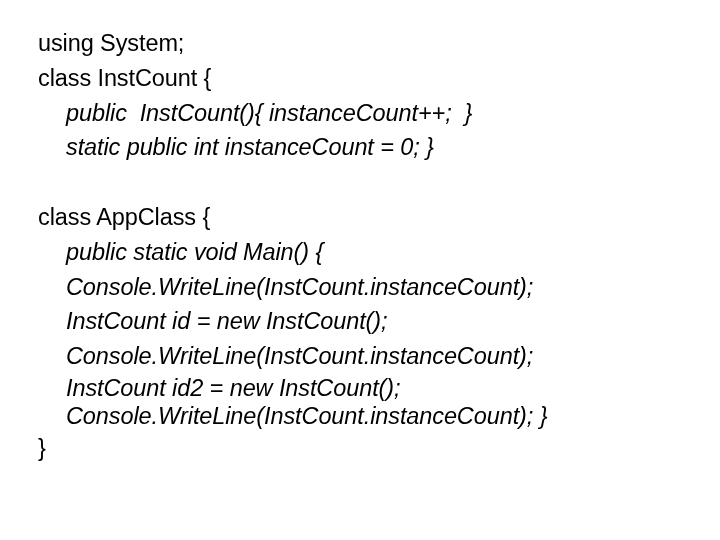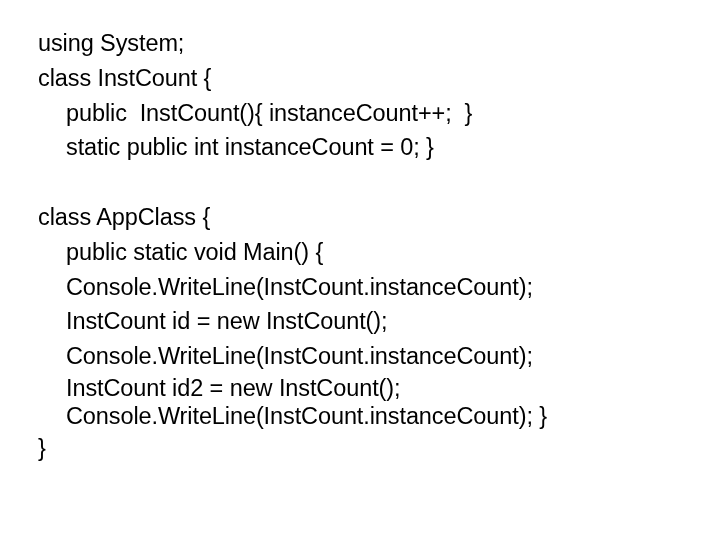--- a/index.html
+++ b/index.html
@@ -36,20 +36,21 @@
 
   .code-line {
     display: block;
     white-space: pre;
     min-height: 1px;
   }
 
   
   .indent-1 {
     padding-left: 28px;
+    font-style: italic;
   }
 
   
   .tight {
     line-height: 28.5px;
   }
 
   .blank-line {
     display: block;
     height: 34.8px;

